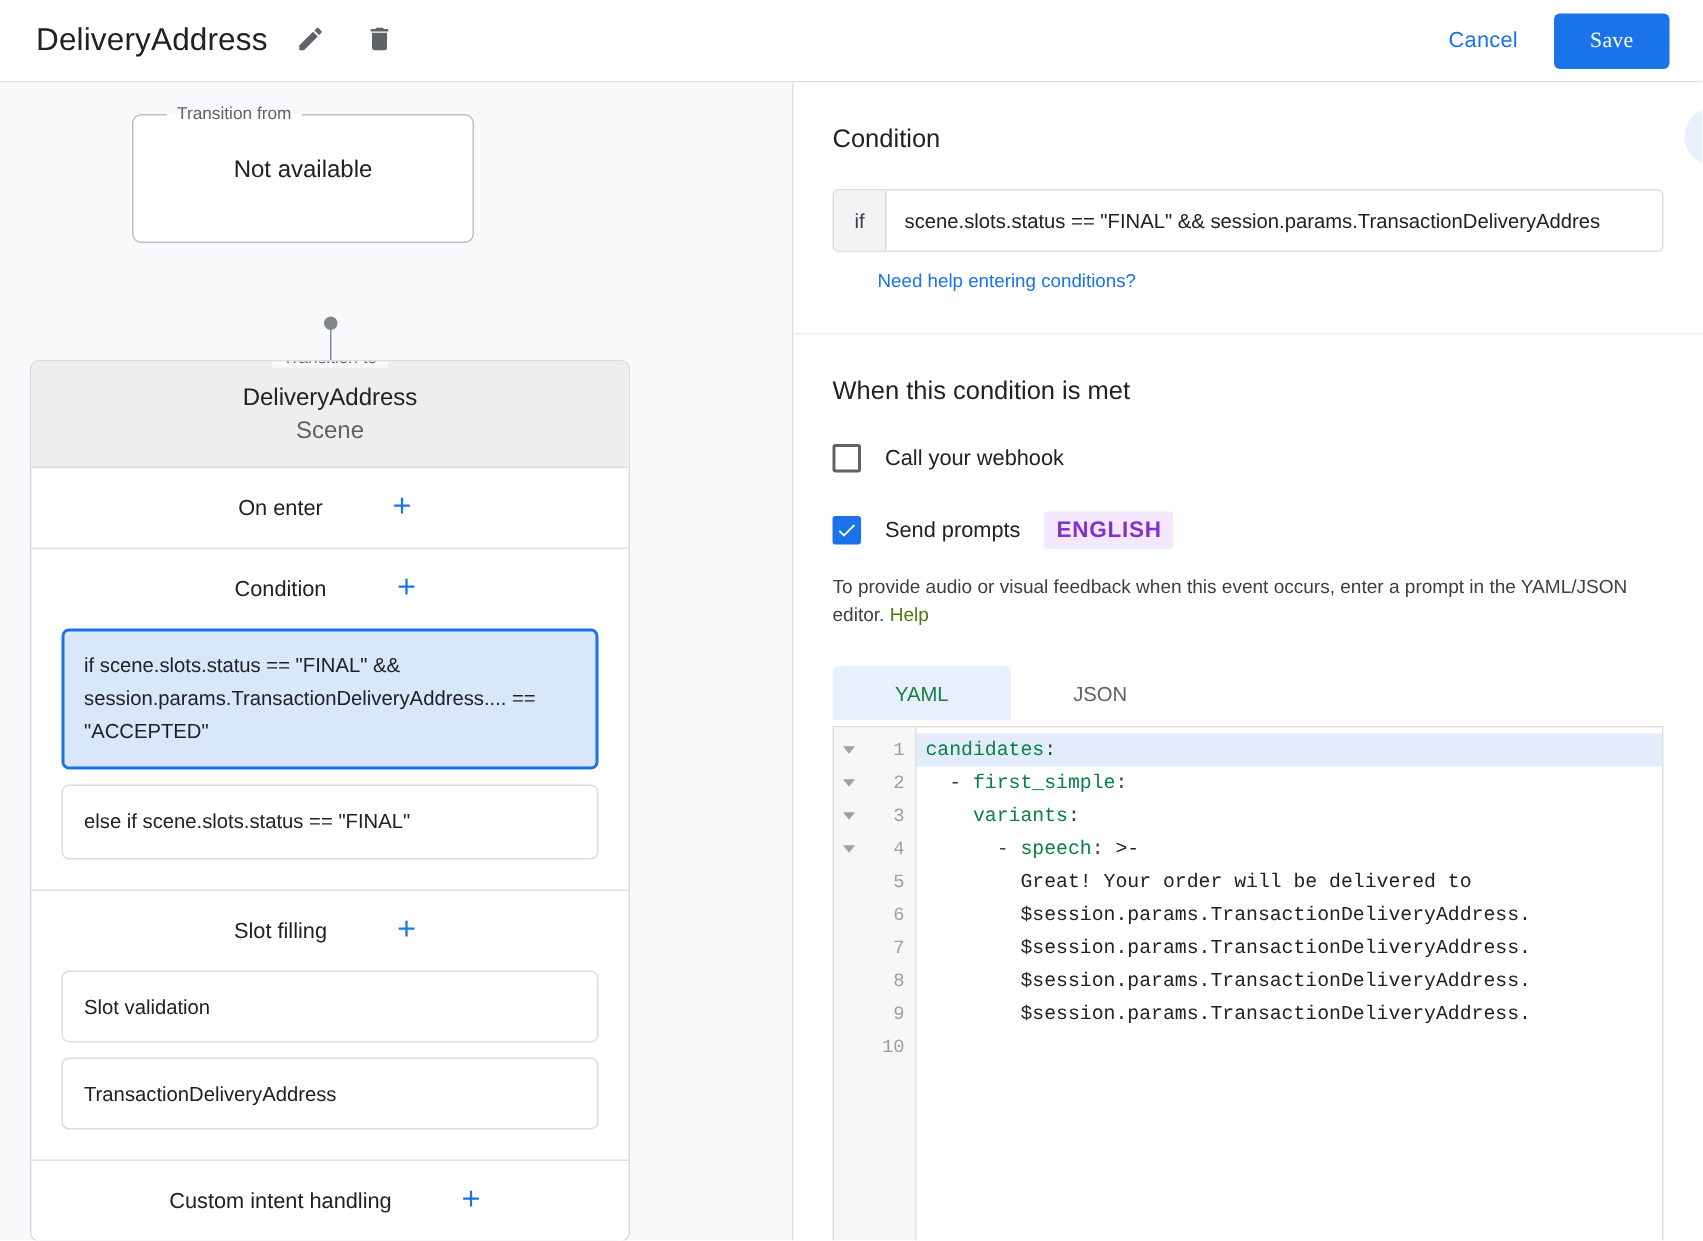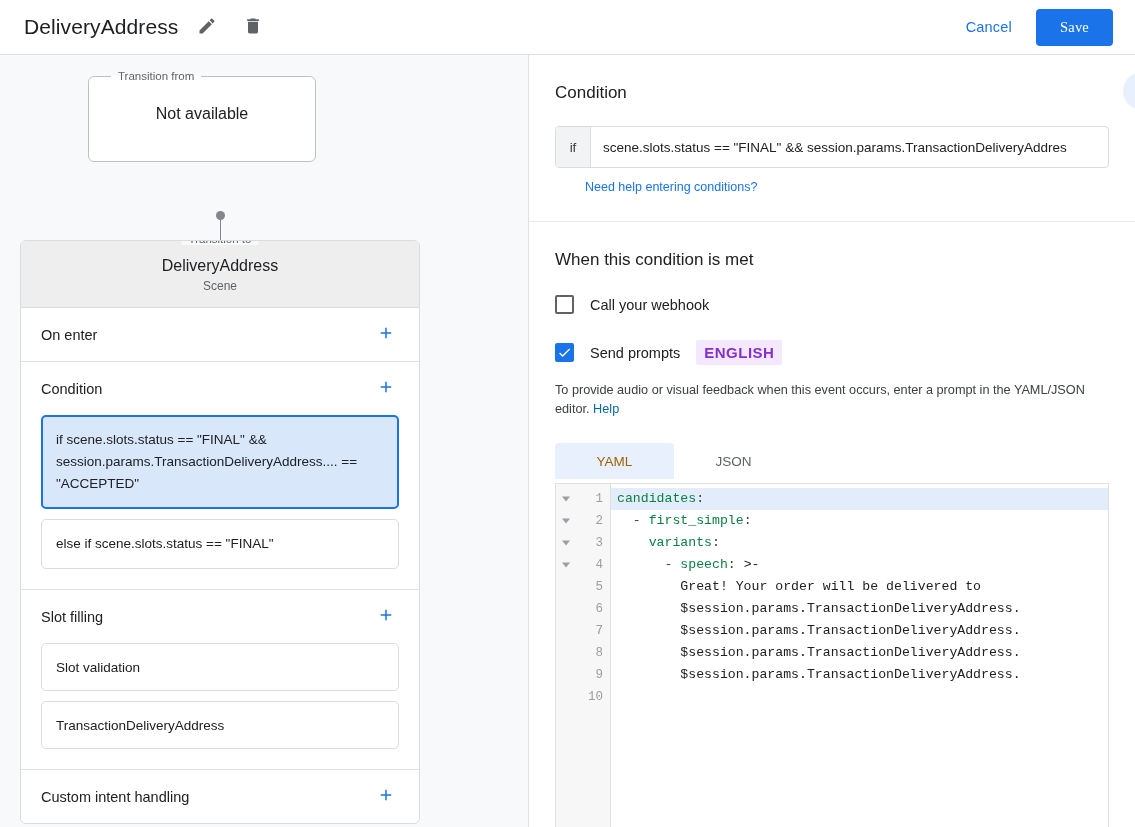--- a/index.html
+++ b/index.html
@@ -113,26 +113,26 @@
     padding: 0;
     position: relative;
   }
   .scene-head-inner { padding: 16px 0 14px; text-align: center; }
   .scene-head-label {
     position: absolute; top: -8px; left: 50%; transform: translateX(-50%);
     background: #f8f9fa; padding: 0 7px;
     font-size: 11.5px; color: #5f6368;
   }
   .scene-name { font-size: 16px; color: #202124; margin-bottom: 4px; }
-  .scene-sub { font-size: 12px; color: #5f6368; }
+  .scene-sub { font-size: 16px; color: #5f6368; }
 
   .section { border-bottom: 1px solid #e0e0e0; padding: 0 20px; }
   .section:last-child { border-bottom: none; }
   .section-head {
-    display: flex; align-items: center; justify-content: space-between;
+    display: flex; align-items: center; justify-content: center;
     height: 53px;
     gap: 40px;
   }
   .section-title { font-size: 14.5px; color: #202124; }
   .plus-btn {
     width: 26px; height: 26px; border: none; background: transparent;
     cursor: pointer; display: flex; align-items: center; justify-content: center;
     color: #1a73e8; padding: 0;
   }
   .plus-btn svg { fill: #1a73e8; }
@@ -208,29 +208,29 @@
   .check-label { margin-left: 16px; font-size: 14.5px; color: #202124; font-weight: 500; }
   .lang-badge {
     margin-left: 16px; background: #f3e8fd; color: #8430ce;
     font-size: 15px; font-weight: 700; letter-spacing: .5px;
     padding: 4px 8px; border-radius: 2px;
   }
   .rp-desc {
     margin-top: 16px; font-size: 12.7px; color: #3c4043; line-height: 19px;
     max-width: 560px;
   }
-  .rp-desc a { color: #0369a1; text-decoration: none; cursor: pointer; }
+  .rp-desc a { color: #4d7c0f; text-decoration: none; cursor: pointer; }
 
   .tabs { display: flex; margin-top: 24px; }
   .tab {
     width: 119px; height: 36px; display: flex; align-items: center; justify-content: center;
     font-size: 13.5px; color: #5f6368; cursor: pointer; border-radius: 4px 4px 0 0;
     background: transparent; border: none; font-family: "Liberation Sans", sans-serif;
   }
-  .tab.active { background: #e8f0fe; color: #a16207; }
+  .tab.active { background: #e8f0fe; color: #15803d; }
 
   .editor {
     margin-top: 4px;
     border: 1px solid #e0e0e0;
     height: 345px;
     display: flex;
     overflow: hidden;
     background: #fff;
   }
   .gutter {

